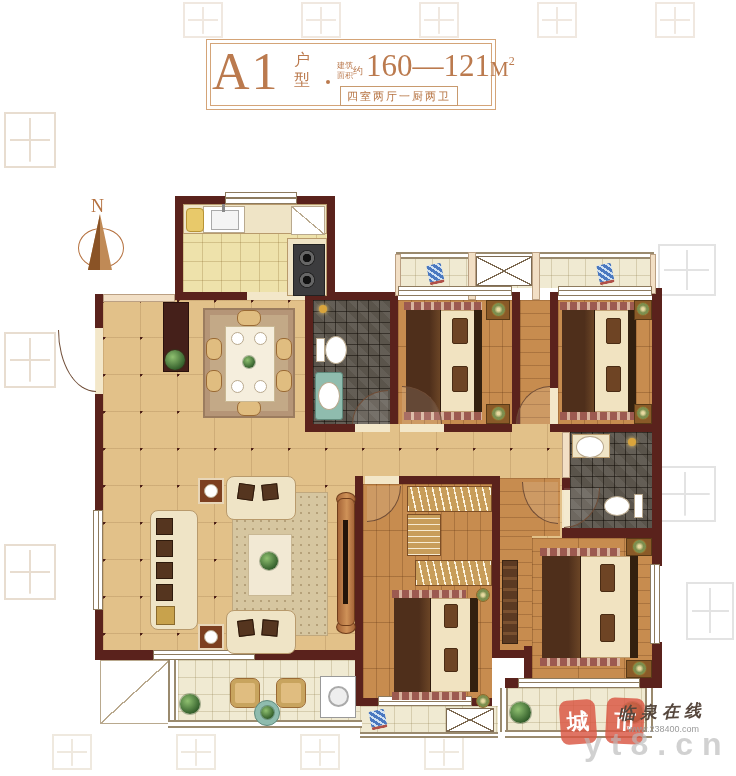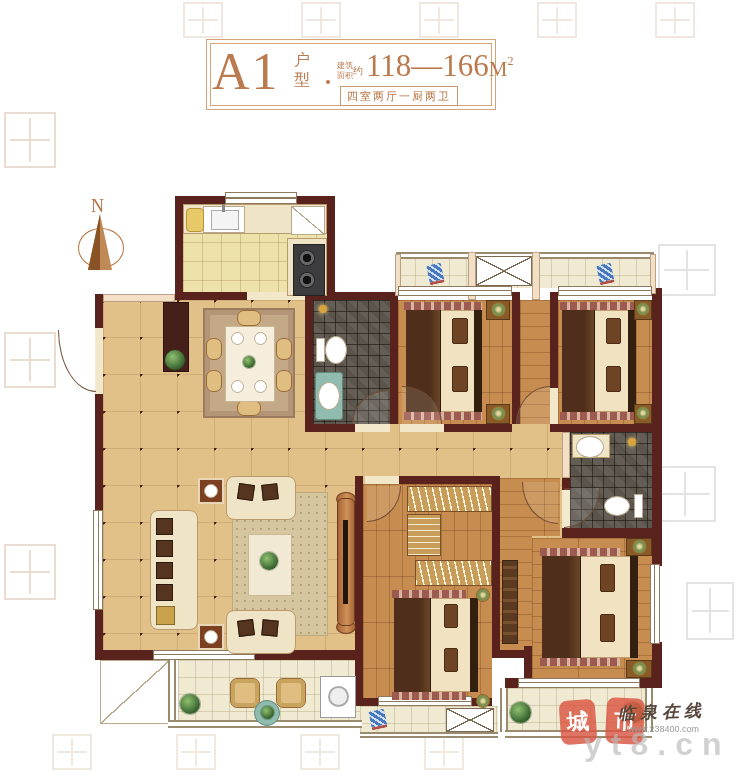--- a/index.html
+++ b/index.html
@@ -105,21 +105,21 @@
 
 <div class="abs frame" style="left:206px;top:39px;width:290px;height:71px"></div>
 <div class="abs frame" style="left:210px;top:43px;width:282px;height:63px"></div>
 <div class="abs tb" style="left:212px;top:42px;font-size:52px;letter-spacing:2px">A1</div>
 <div class="abs tb" style="left:294px;top:50px;font-size:16px">户</div>
 <div class="abs tb" style="left:294px;top:70px;font-size:16px">型</div>
 <div class="abs" style="left:326px;top:80px;width:4px;height:4px;background:#bb7a4e;border-radius:50%"></div>
 <div class="abs tb" style="left:337px;top:60px;font-size:8px">建筑</div>
 <div class="abs tb" style="left:337px;top:70px;font-size:8px">面积</div>
 <div class="abs tb" style="left:353px;top:64px;font-size:10px">约</div>
-<div class="abs tb" style="left:366px;top:48px;font-size:31px"><span>118—166</span><span style="font-size:21px">M</span><sup style="font-size:12px">2</sup></div>
+<div class="abs tb" style="left:366px;top:48px;font-size:31px"><span>160—121</span><span style="font-size:21px">M</span><sup style="font-size:12px">2</sup></div>
 <div class="abs spec" style="left:340px;top:86px;width:118px;height:20px">四室两厅一厨两卫</div>
 
 <div class="abs" style="left:91px;top:196px;font-size:18px;color:#b5713f">N</div>
 <div class="abs" style="left:78px;top:228px;width:44px;height:38px;border:1px solid #b5713f;border-radius:50%"></div>
 <div class="abs tri" style="left:88px;top:214px"></div>
 <div class="abs trihalf" style="left:88px;top:214px"></div>
 
 <div class="abs tile" style="left:103px;top:300px;width:461px;height:352px"></div>
 <div class="abs kfl" style="left:183px;top:204px;width:144px;height:88px"></div>
 <div class="abs balc" style="left:398px;top:258px;width:254px;height:30px"></div>

